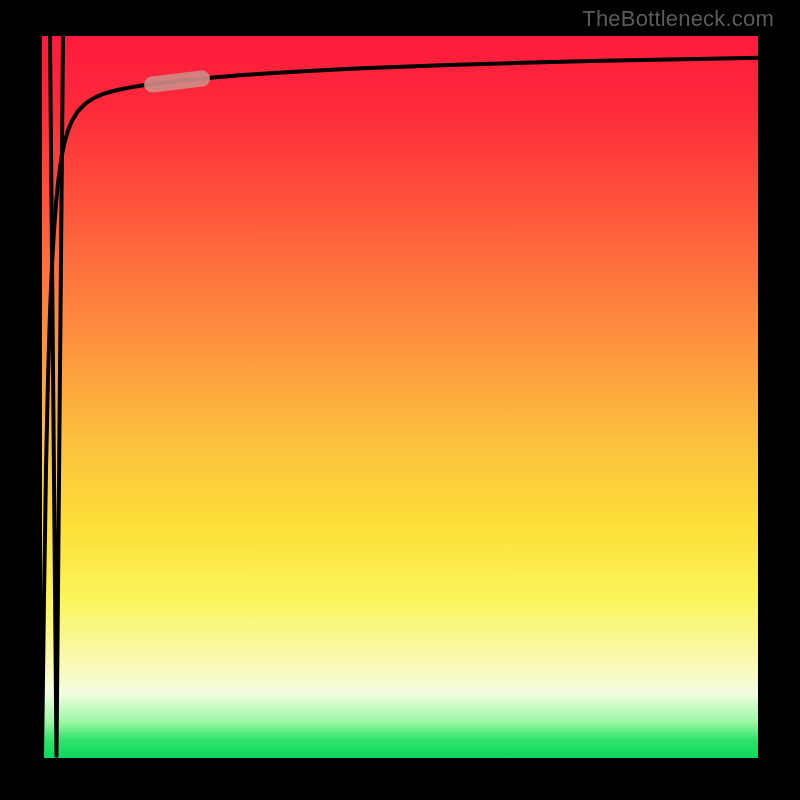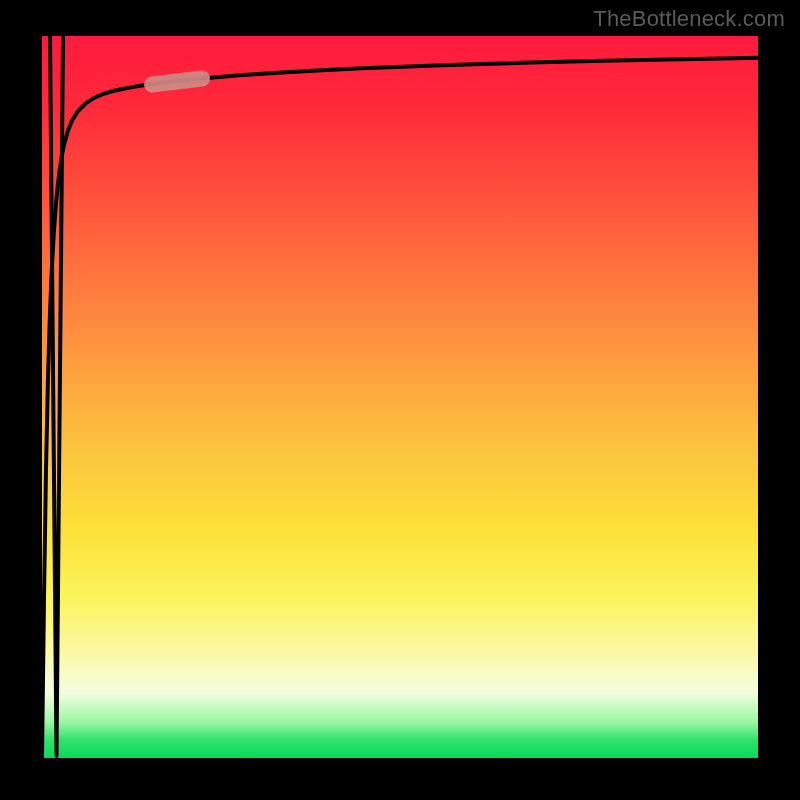--- a/index.html
+++ b/index.html
@@ -37,21 +37,21 @@
     position: absolute;
     left: 42px;
     top: 36px;
     width: 716px;
     height: 722px;
     pointer-events: none;
   }
   .attribution {
     position: absolute;
     top: 6px;
-    right: 15px;
+    right: 26px;
     font-family: Arial, Helvetica, sans-serif;
     font-size: 22px;
     font-weight: 400;
     color: #5b5b5b;
     letter-spacing: 0.2px;
   }
 </style>
 </head>
 <body>
 

